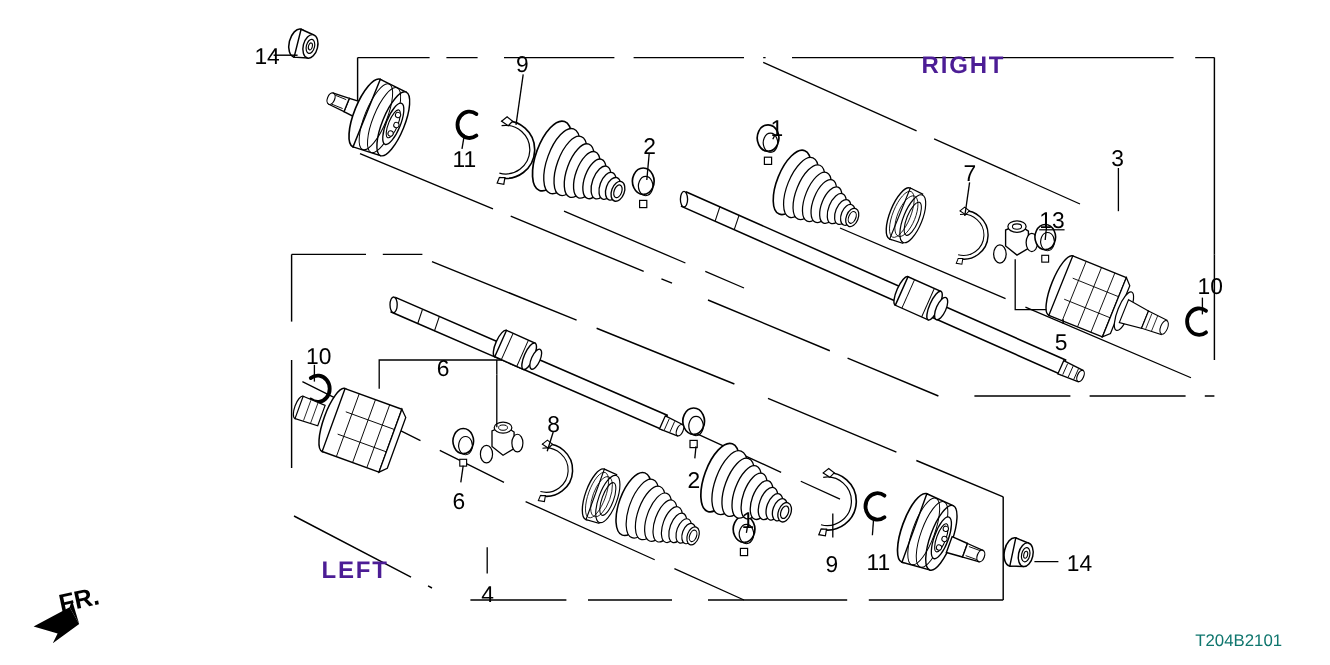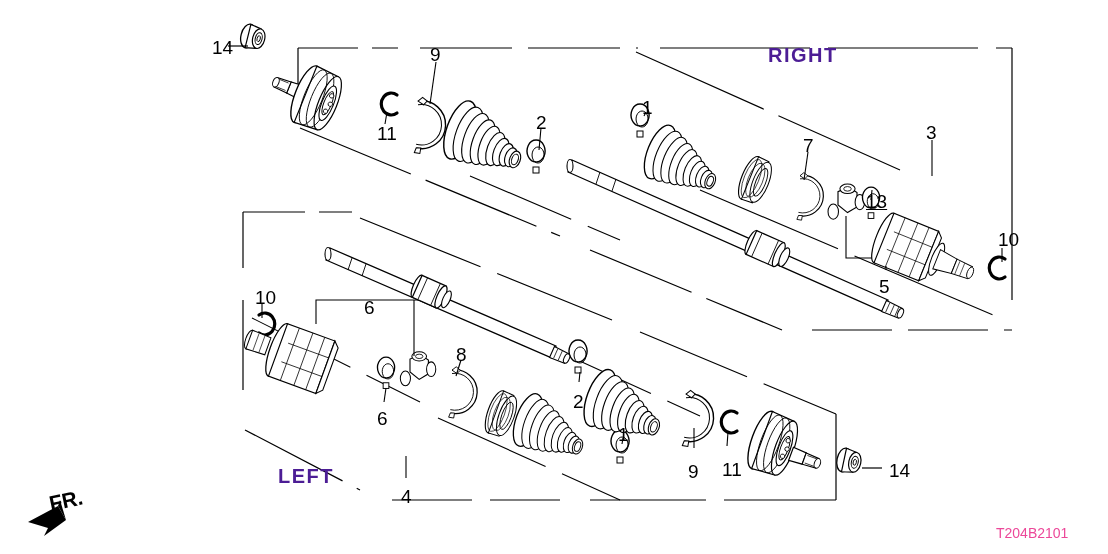--- a/index.html
+++ b/index.html
@@ -29,21 +29,21 @@
     font-weight:bold;
     font-size:20px;
     letter-spacing:1.5px;
     color:#4c1d95;
     white-space:nowrap;
   }
   .diag-id{
     position:absolute;
     font-family:"Liberation Sans", sans-serif;
     font-size:14px;
-    color:#ec4899;
+    color:#0f766e;
     white-space:nowrap;
   }
   .fr-lbl{
     position:absolute;
     font-family:"Liberation Sans", sans-serif;
     font-weight:bold;
     font-size:21px;
     color:#000;
     white-space:nowrap;
     transform:rotate(-12deg);
@@ -387,36 +387,36 @@
       <path d="M58,506 L66,520 L60,500 Z" fill="#000"></path>
     </g>
   </svg>
 
   <div class="lbl" style="left:212px;top:38px;">14</div>
   <div class="lbl" style="left:377px;top:124px;">11</div>
   <div class="lbl" style="left:430px;top:45px;">9</div>
   <div class="lbl" style="left:536px;top:113px;">2</div>
   <div class="lbl" style="left:642px;top:98px;">1</div>
   <div class="lbl" style="left:803px;top:136px;">7</div>
-  <div class="lbl" style="left:866px;top:192px;text-decoration:underline;">13</div>
+  <div class="lbl" style="left:866px;top:175px;text-decoration:underline;">13</div>
   <div class="lbl" style="left:926px;top:123px;">3</div>
   <div class="lbl" style="left:879px;top:277px;">5</div>
   <div class="lbl" style="left:998px;top:230px;">10</div>
 
   <div class="lbl" style="left:255px;top:288px;">10</div>
   <div class="lbl" style="left:364px;top:298px;">6</div>
   <div class="lbl" style="left:377px;top:409px;">6</div>
   <div class="lbl" style="left:456px;top:345px;">8</div>
   <div class="lbl" style="left:573px;top:392px;">2</div>
   <div class="lbl" style="left:618px;top:425px;">1</div>
   <div class="lbl" style="left:401px;top:487px;">4</div>
   <div class="lbl" style="left:688px;top:462px;">9</div>
   <div class="lbl" style="left:722px;top:460px;">11</div>
   <div class="lbl" style="left:889px;top:461px;">14</div>
 
   <div class="side-lbl" style="left:768px;top:44px;">RIGHT</div>
-  <div class="side-lbl" style="left:278px;top:465px;text-align:center;">LEFT</div>
+  <div class="side-lbl" style="left:268px;top:465px;text-align:center;">LEFT</div>
 
   <div class="fr-lbl" style="left:52px;top:492px;">FR.</div>
 
   <div class="diag-id" style="left:996px;top:525px;">T204B2101</div>
 
 </div>
 
 </body></html>

